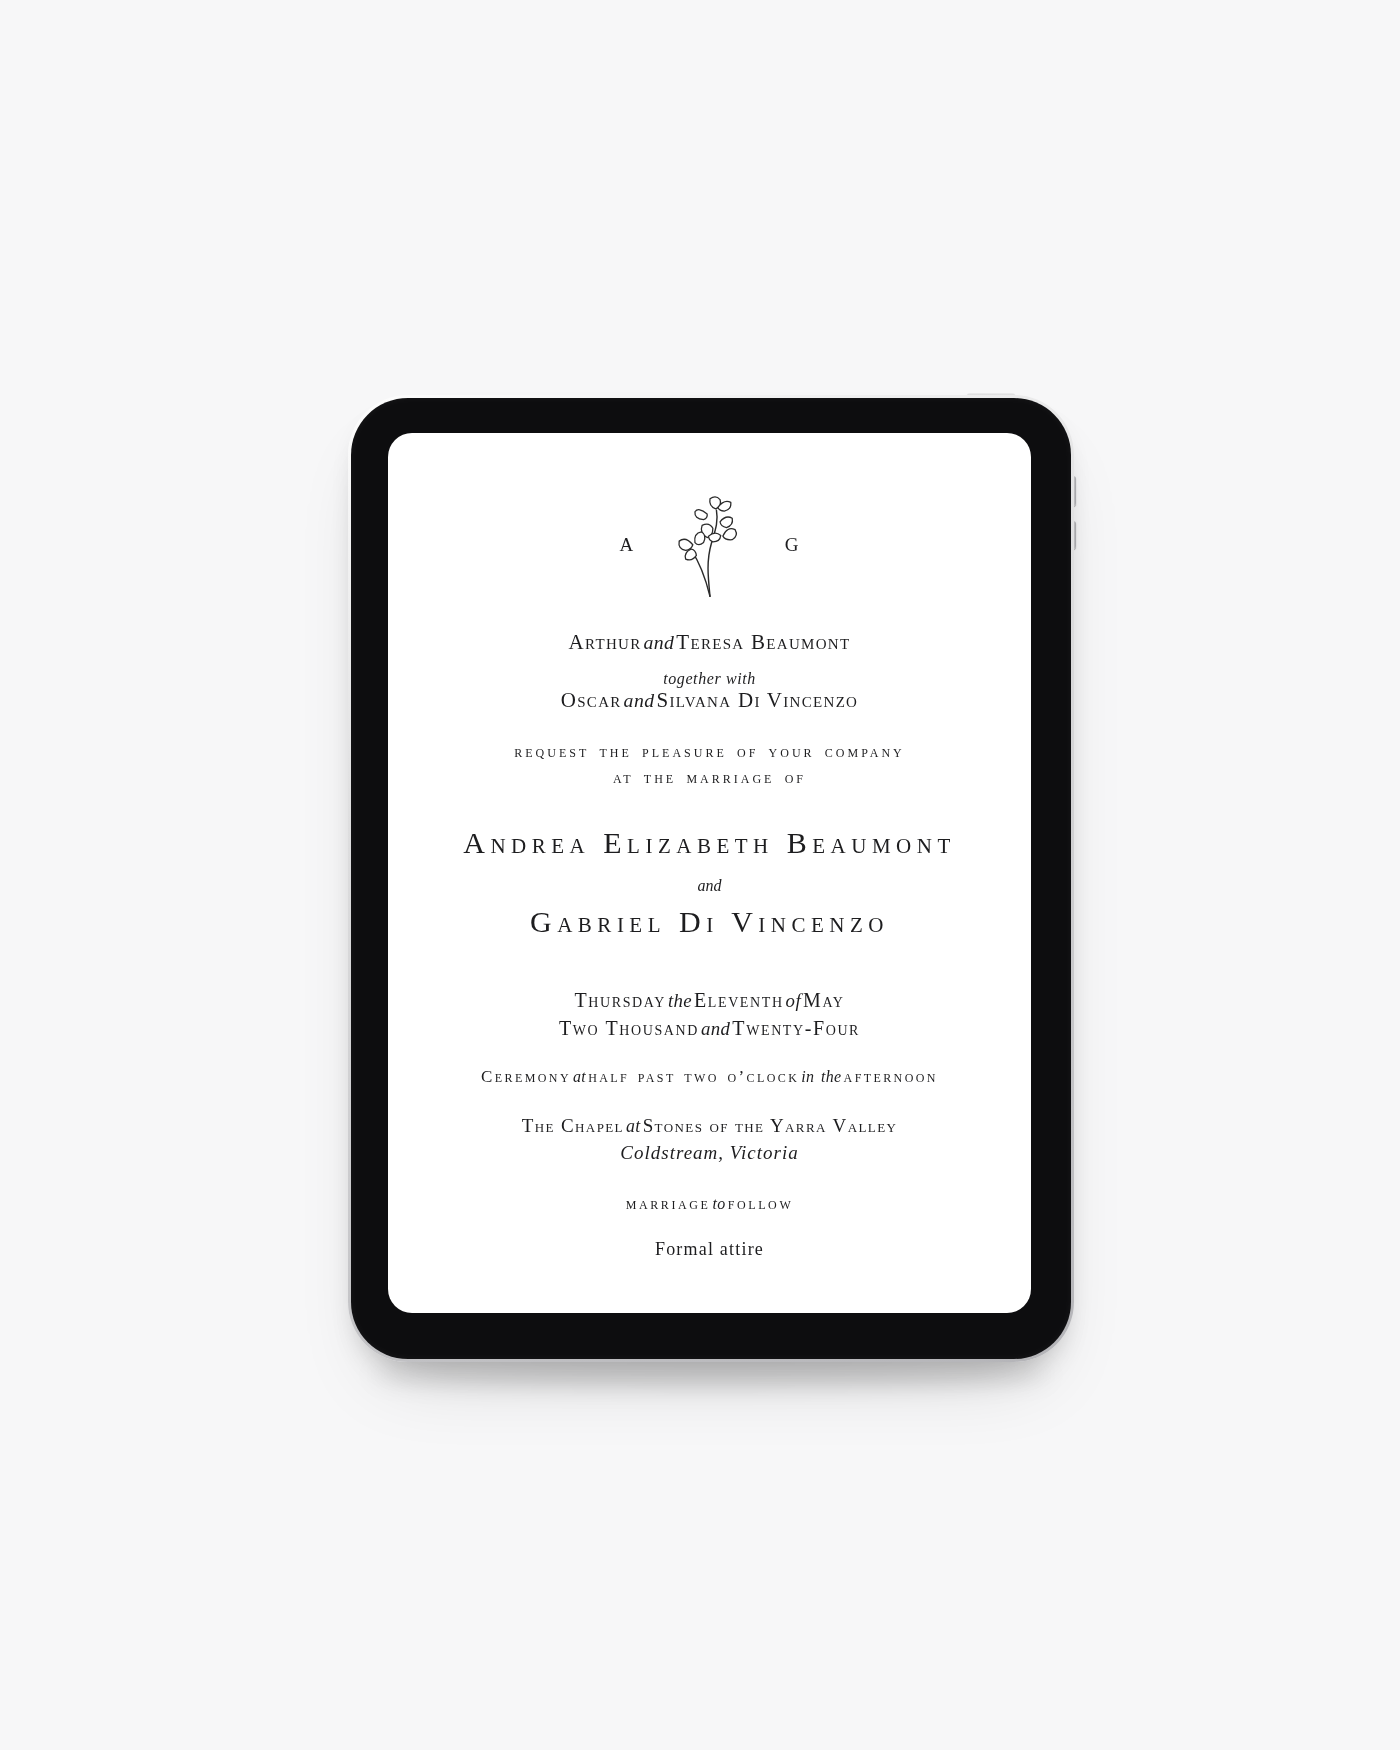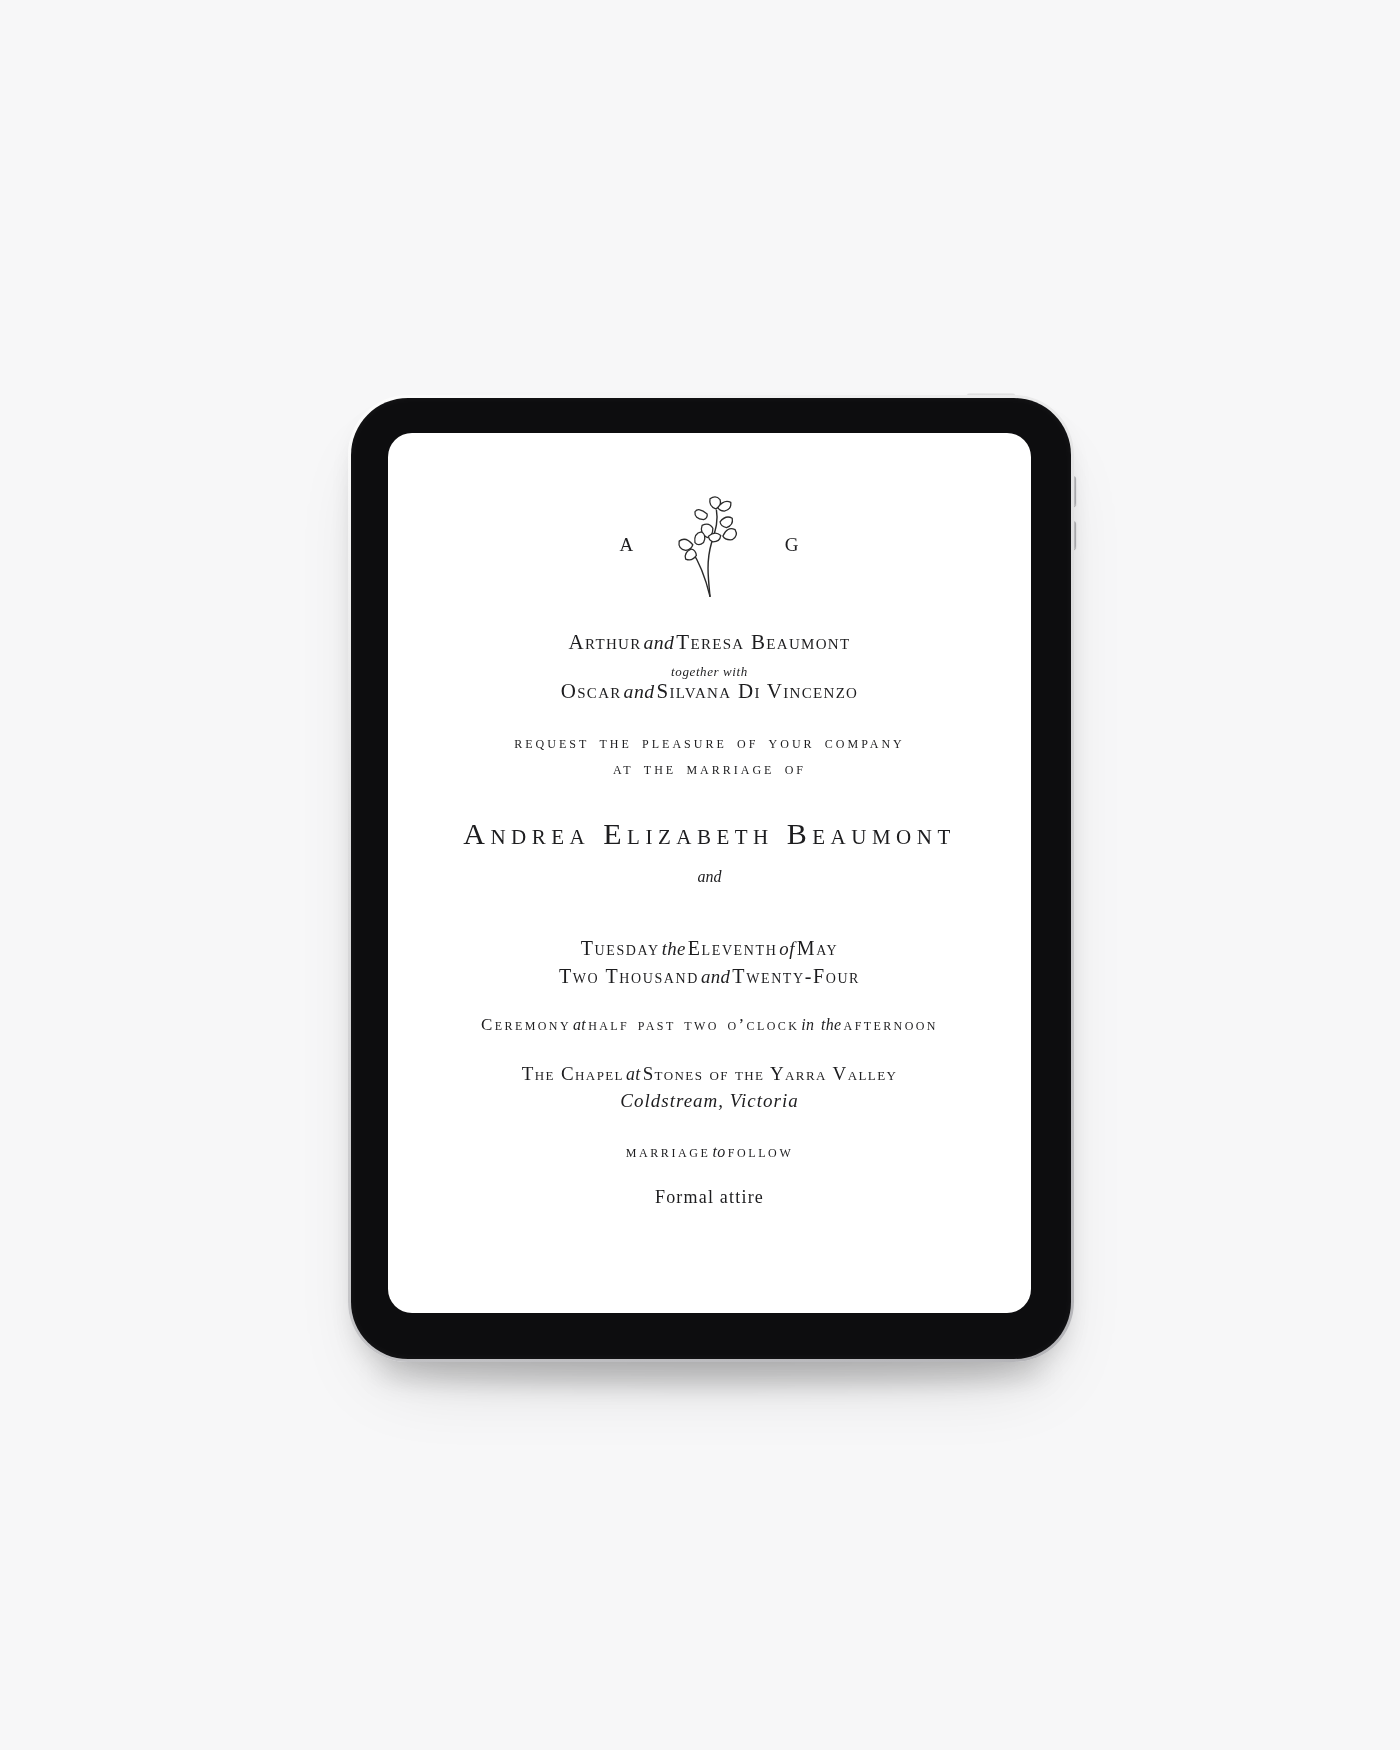--- a/index.html
+++ b/index.html
@@ -78,21 +78,21 @@
   .letter-left  { left: 10px; }
   .letter-right { right: 10px; }
   .sprig {
     position: absolute; left: 50%; top: 0;
     transform: translateX(-50%);
     width: 86px; height: 115px;
   }
 
   .hosts    { font-size: 21px; letter-spacing: 1.3px; margin-top: 27px; }
   .hosts-2  { margin-top: 3px; }
-  .together { font-size: 13px; font-style: italic; margin-top: 12px; letter-spacing: 0.6px; }
+  .together { font-size: 16px; font-style: italic; margin-top: 18px; letter-spacing: 0.6px; }
   .request  { font-size: 17px; letter-spacing: 3px; word-spacing: 3px; margin-top: 32px; }
   .request-2{ margin-top: 9px; font-family: Liberation Serif, serif; }
   .big-name { font-size: 30px; letter-spacing: 5.5px; margin-top: 42px; }
   .and-mid  { font-size: 16px; font-style: italic; margin-top: 20px; }
   .groom    { margin-top: 13px; }
   .date     { font-size: 20px; letter-spacing: 1.6px; margin-top: 53px; }
   .date-2   { margin-top: 7px; }
   .ceremony { font-size: 17px; letter-spacing: 2.4px; word-spacing: 2px; margin-top: 29px; }
   .chapel   { font-size: 19px; letter-spacing: 1.4px; margin-top: 31px; }
   .cold     { font-size: 19px; font-style: italic; letter-spacing: 1px; margin-top: 8px; }
@@ -140,22 +140,23 @@
 
         <div class="line together">together with</div>
 
         <div class="line hosts hosts-2"><span class="sc">Oscar</span><span class="it">and</span><span class="sc">Silvana Di Vincenzo</span></div>
 
         <div class="line request sc">request the pleasure of your company</div>
         <div class="line request request-2 sc">at the marriage of</div>
 
         <div class="line big-name sc">Andrea Elizabeth Beaumont</div>
         <div class="line and-mid">and</div>
+        <div class="line big-name groom sc">Gabriel Di Vincenzo</div>
 
-        <div class="line date"><span class="sc">Tuesday</span><span class="it">the</span><span class="sc">Eleventh</span><span class="it">of</span><span class="sc">May</span></div>
+        <div class="line date"><span class="sc">Thursday</span><span class="it">the</span><span class="sc">Eleventh</span><span class="it">of</span><span class="sc">May</span></div>
 
         <div class="line date date-2"><span class="sc">Two Thousand</span><span class="it">and</span><span class="sc">Twenty-Four</span></div>
 
         <div class="line ceremony"><span class="sc">Ceremony</span><span class="it">at</span><span class="sc">half past two o’clock</span><span class="it">in the</span><span class="sc">afternoon</span></div>
 
         <div class="line chapel"><span class="sc">The Chapel</span><span class="it">at</span><span class="sc">Stones of the Yarra Valley</span></div>
 
         <div class="line cold">Coldstream, Victoria</div>
 
         <div class="line reception"><span class="sc">marriage</span><span class="it">to</span><span class="sc">follow</span></div>

